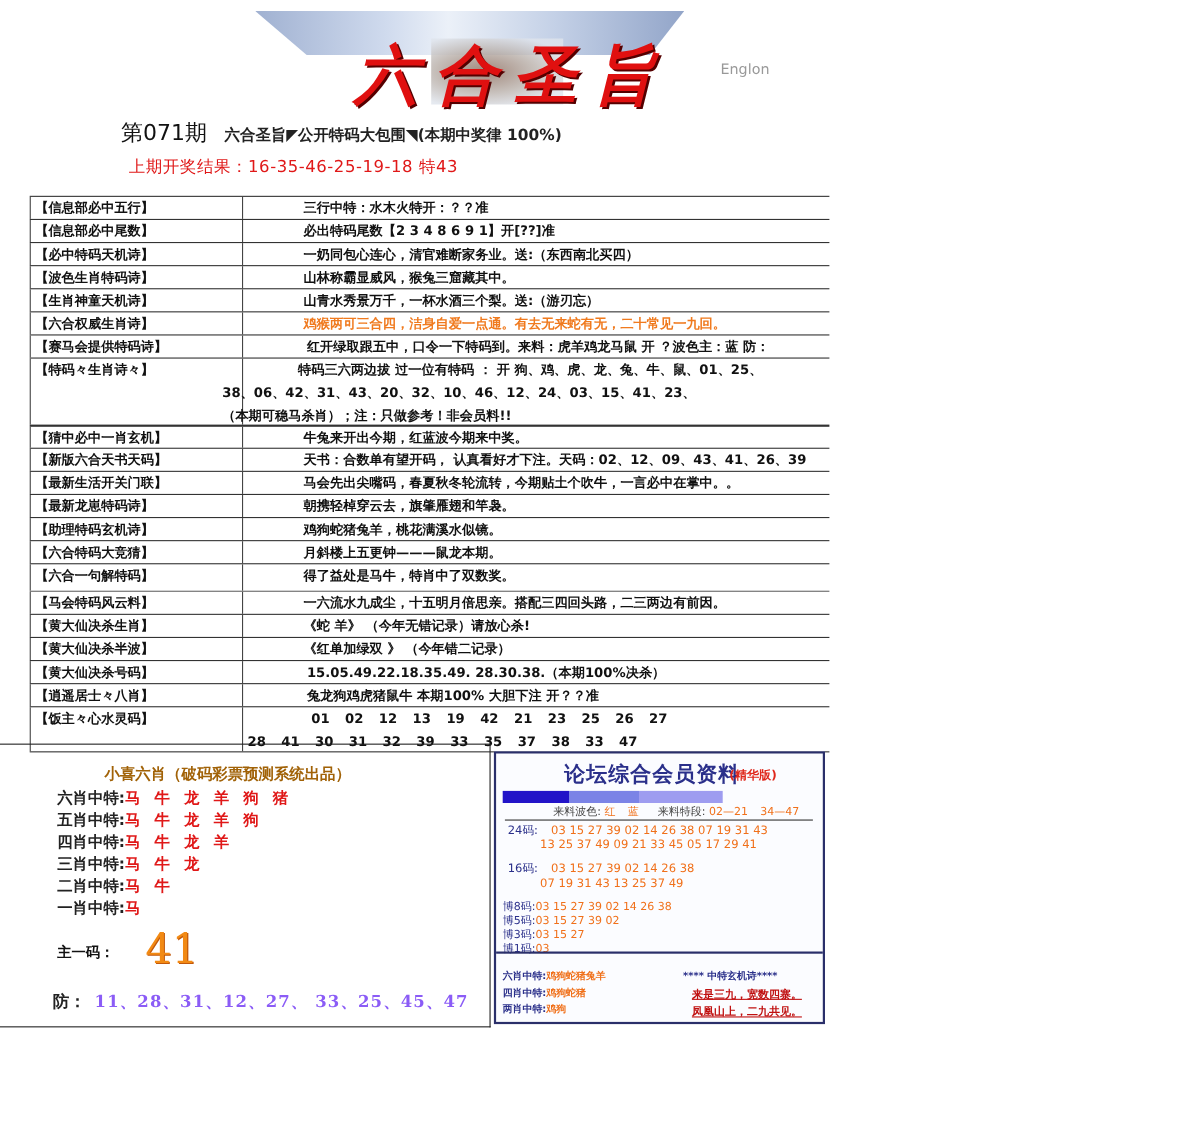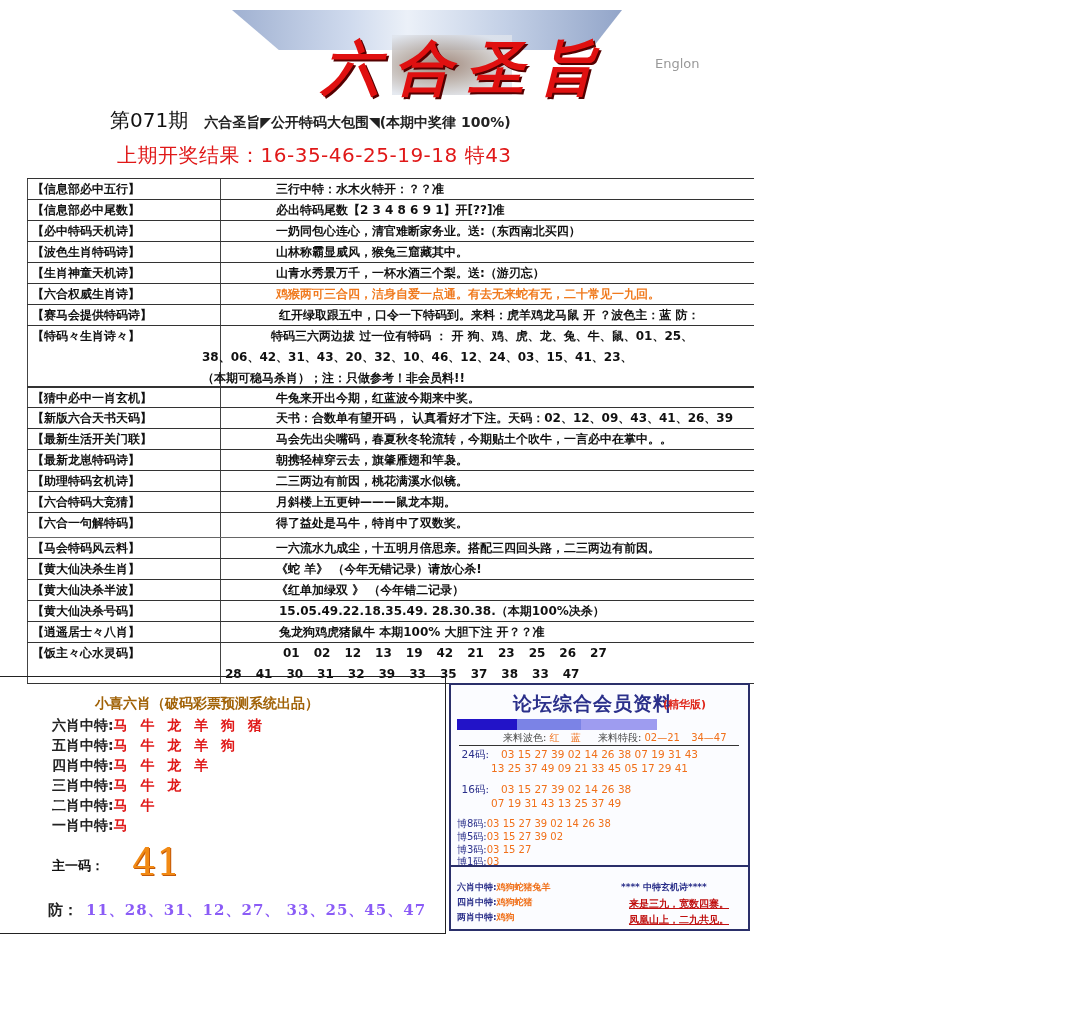--- a/index.html
+++ b/index.html
@@ -14,21 +14,21 @@
   .banner-photo { position: absolute; left: 160px; top: 25px; width: 120px; height: 60px;
                   background: radial-gradient(ellipse at 40% 50%, #8a6b5c 0%, #b9b0aa 45%, #dfe4ec 80%); opacity: .8; }
   .banner-title { position: absolute; left: 90px; top: 20px; font-family: "DejaVu Serif", serif;
                   font-size: 58px; font-weight: bold; color: #e01010; letter-spacing: 14px; font-style: italic;
                   text-shadow: 2px 2px 0 #500; }
   .english-link { position: absolute; left: 655px; top: 56px; font-size: 13px; color: #999; }
 
   .issue-line { position: absolute; left: 110px; top: 107px; display: flex; align-items: baseline; }
   .issue-no { font-size: 20px; color: #111; margin-right: 16px; }
   .issue-sub { font-size: 14px; font-weight: bold; color: #222; }
-  .last-result { position: absolute; left: 117px; top: 142px; font-size: 20px; color: #e01818; letter-spacing: .5px; }
+  .last-result { position: absolute; left: 117px; top: 142px; font-size: 15px; color: #e01818; letter-spacing: .5px; }
 
   
   .info-table { position: absolute; left: 27px; top: 178px; width: 727px; }
   .row { position: relative; display: flex; border-top: 1.5px solid #333; }
   .row .label { width: 194px; border-left: 1.5px solid #444; border-right: 1.5px solid #444;
                 font-size: 12px; font-weight: bold; padding: 2px 4px; white-space: nowrap; }
   .row .value { flex: 1; font-size: 12px; font-weight: bold; padding: 2px 0 2px 55px; white-space: nowrap; overflow: hidden; }
   .row.h21 { height: 21px; }
   .orange { color: #f07a1e; }
 
@@ -141,21 +141,21 @@
   <div class="row h21">
     <div class="label">【最新生活开关门联】</div>
     <div class="value">马会先出尖嘴码，春夏秋冬轮流转，今期贴土个吹牛，一言必中在掌中。。</div>
   </div>
   <div class="row h21">
     <div class="label">【最新龙崽特码诗】</div>
     <div class="value">朝携轻棹穿云去，旗肇雁翅和竿袅。</div>
   </div>
   <div class="row h21">
     <div class="label">【助理特码玄机诗】</div>
-    <div class="value">二三两边有前因，桃花满溪水似镜。</div>
+    <div class="value">鸡狗蛇猪兔羊，桃花满溪水似镜。</div>
   </div>
   <div class="row h21">
     <div class="label">【六合特码大竞猜】</div>
     <div class="value">月斜楼上五更钟———鼠龙本期。</div>
   </div>
   <div class="row" style="height:25px">
     <div class="label">【六合一句解特码】</div>
     <div class="value">得了益处是马牛，特肖中了双数奖。</div>
   </div>
   <div class="row h21" style="border-top-color:#666">

